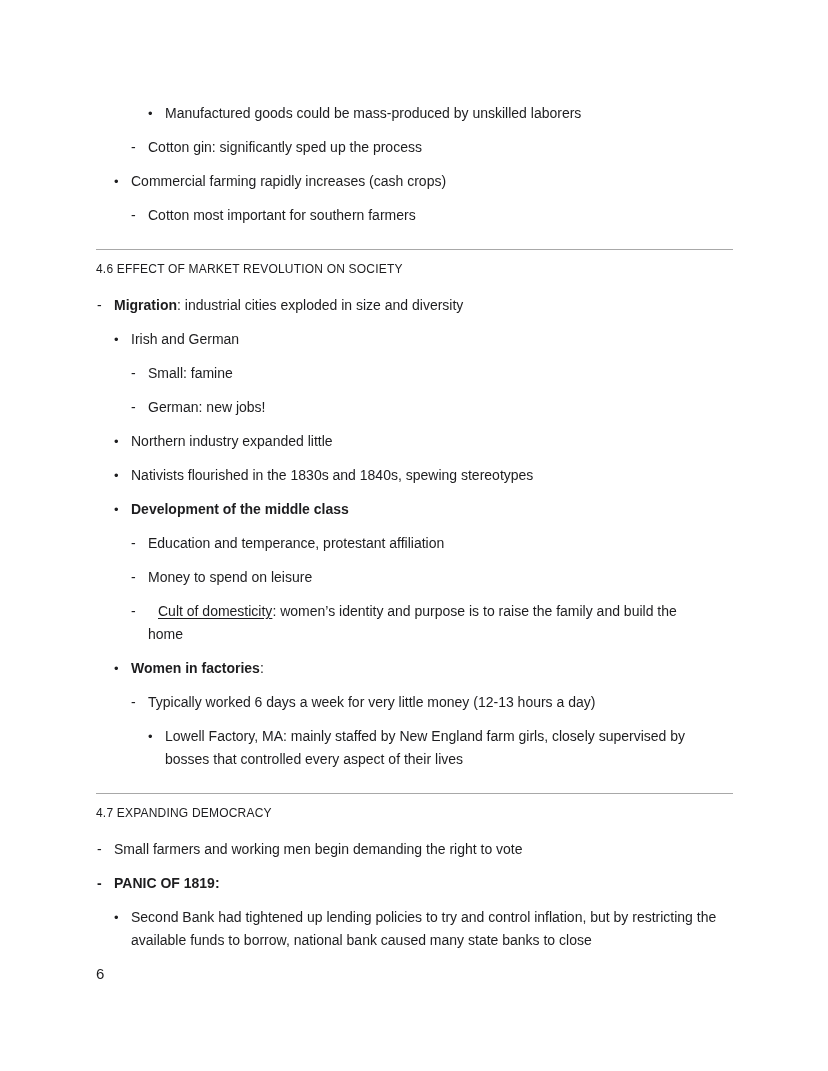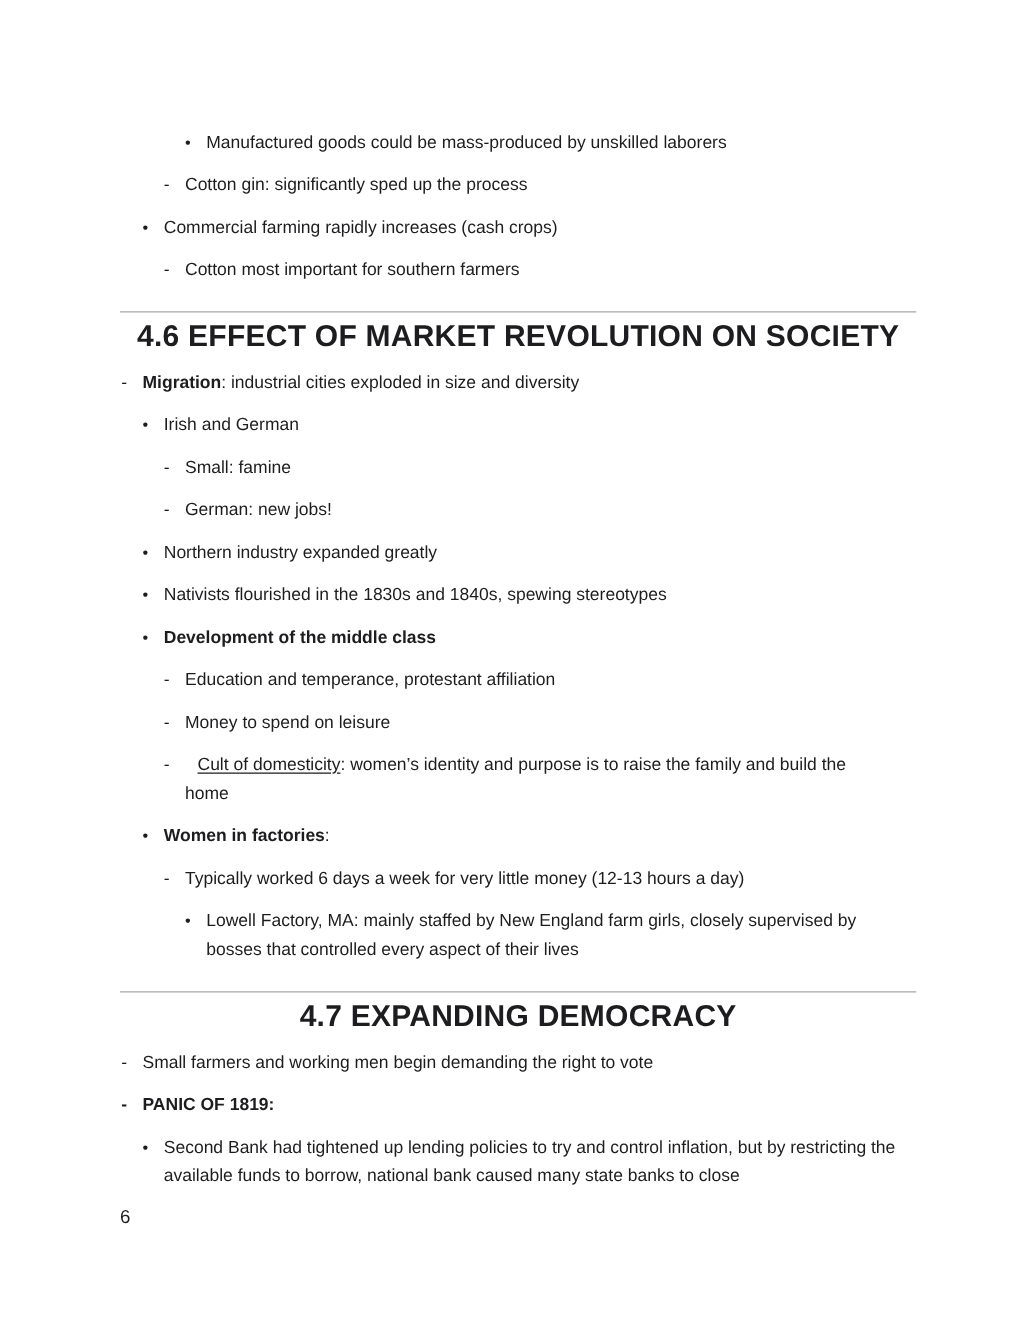--- a/index.html
+++ b/index.html
@@ -40,27 +40,26 @@
   .bold, b { font-weight: bold; }
   .underline { text-decoration: underline; text-underline-offset: 2px; margin-left: 10px; }
   .narrow { max-width: 618px; }
   .divider {
     border: 0;
     border-top: 1px solid #a8a8a8;
     height: 0;
     margin: 22px 0 0 0;
   }
   .section-title {
-    font-size: 24px;
-    font-weight: 700;
+    font-size: 12px;
+    font-weight: 400;
     line-height: 25px;
     letter-spacing: 0.2px;
     color: #1d1d1f;
     margin: 7px 0 12px 0;
-    text-align: center;
   }
   .page-number {
     font-size: 15px;
     margin-top: 13px;
     color: #1d1d1f;
   }
 </style>
 </head>
 <body>
 
@@ -97,21 +96,21 @@
   <div class="li lv2">
     <span class="marker">-</span>
     <span>Small: famine</span>
   </div>
   <div class="li lv2">
     <span class="marker">-</span>
     <span>German: new jobs!</span>
   </div>
   <div class="li lv1">
     <span class="marker bullet">•</span>
-    <span>Northern industry expanded greatly</span>
+    <span>Northern industry expanded little</span>
   </div>
   <div class="li lv1">
     <span class="marker bullet">•</span>
     <span>Nativists flourished in the 1830s and 1840s, spewing stereotypes</span>
   </div>
   <div class="li lv1">
     <span class="marker bullet">•</span>
     <span><b>Development of the middle class</b><span></span></span>
   </div>
   <div class="li lv2">

